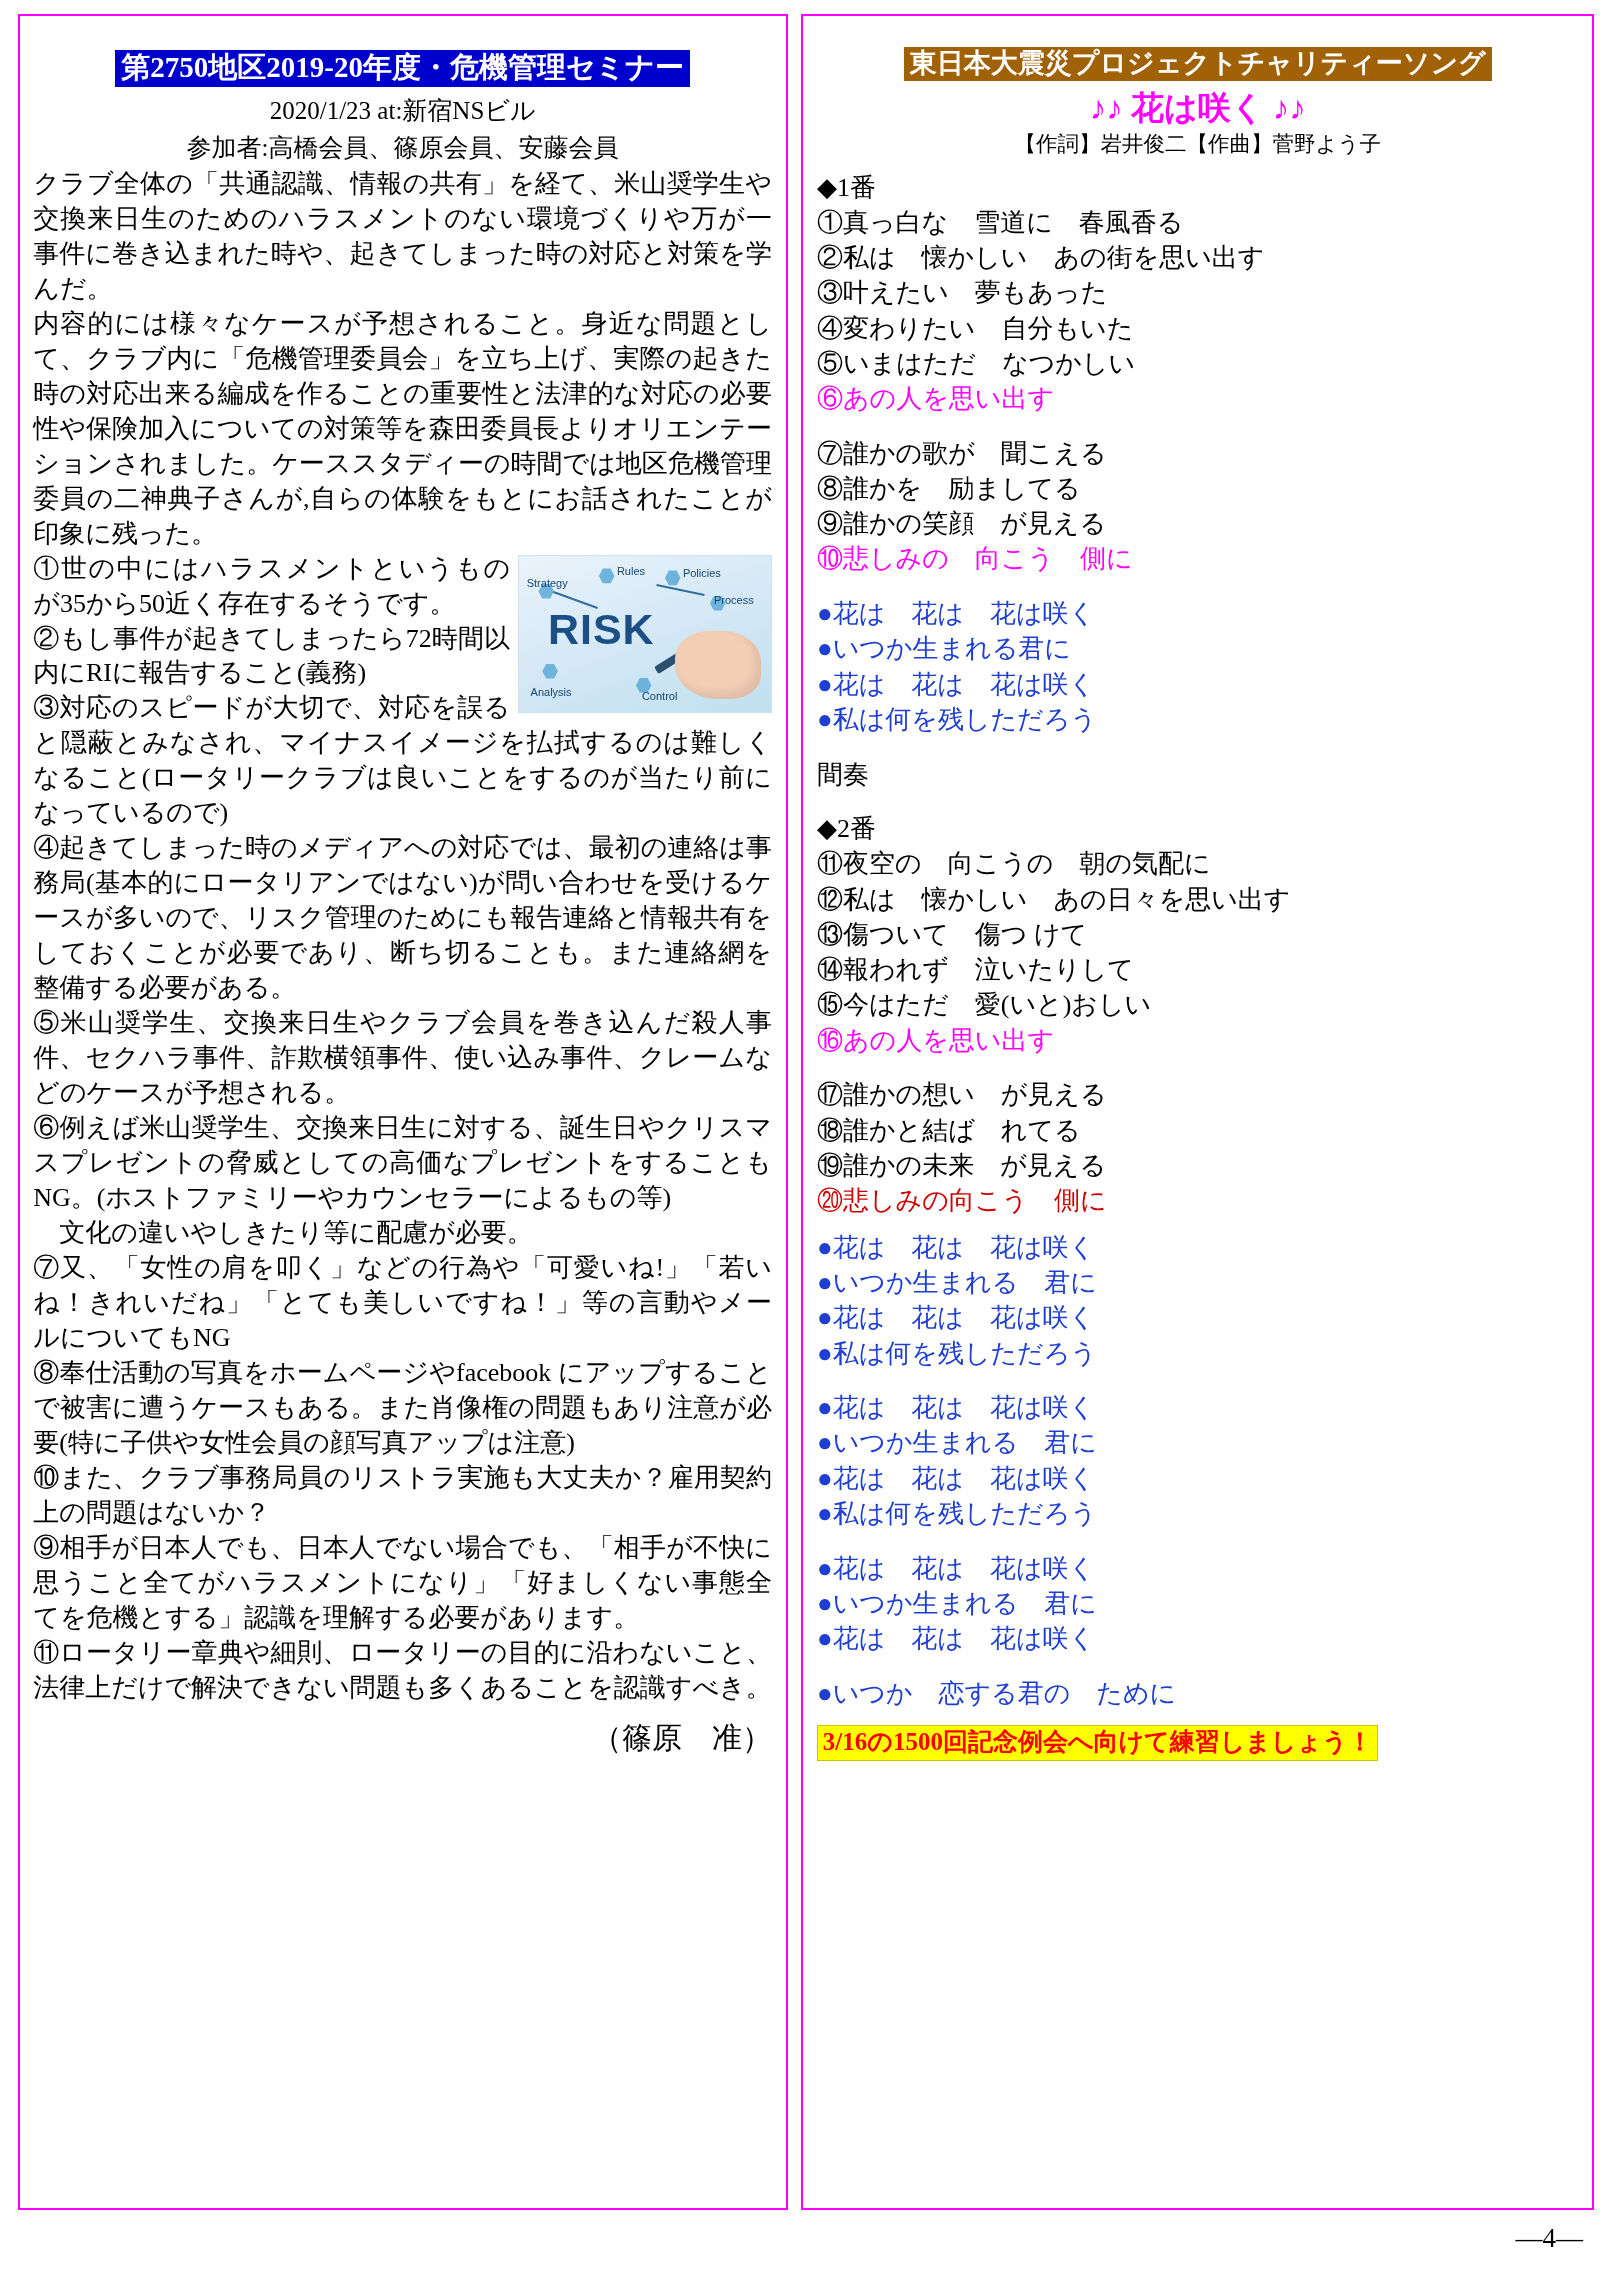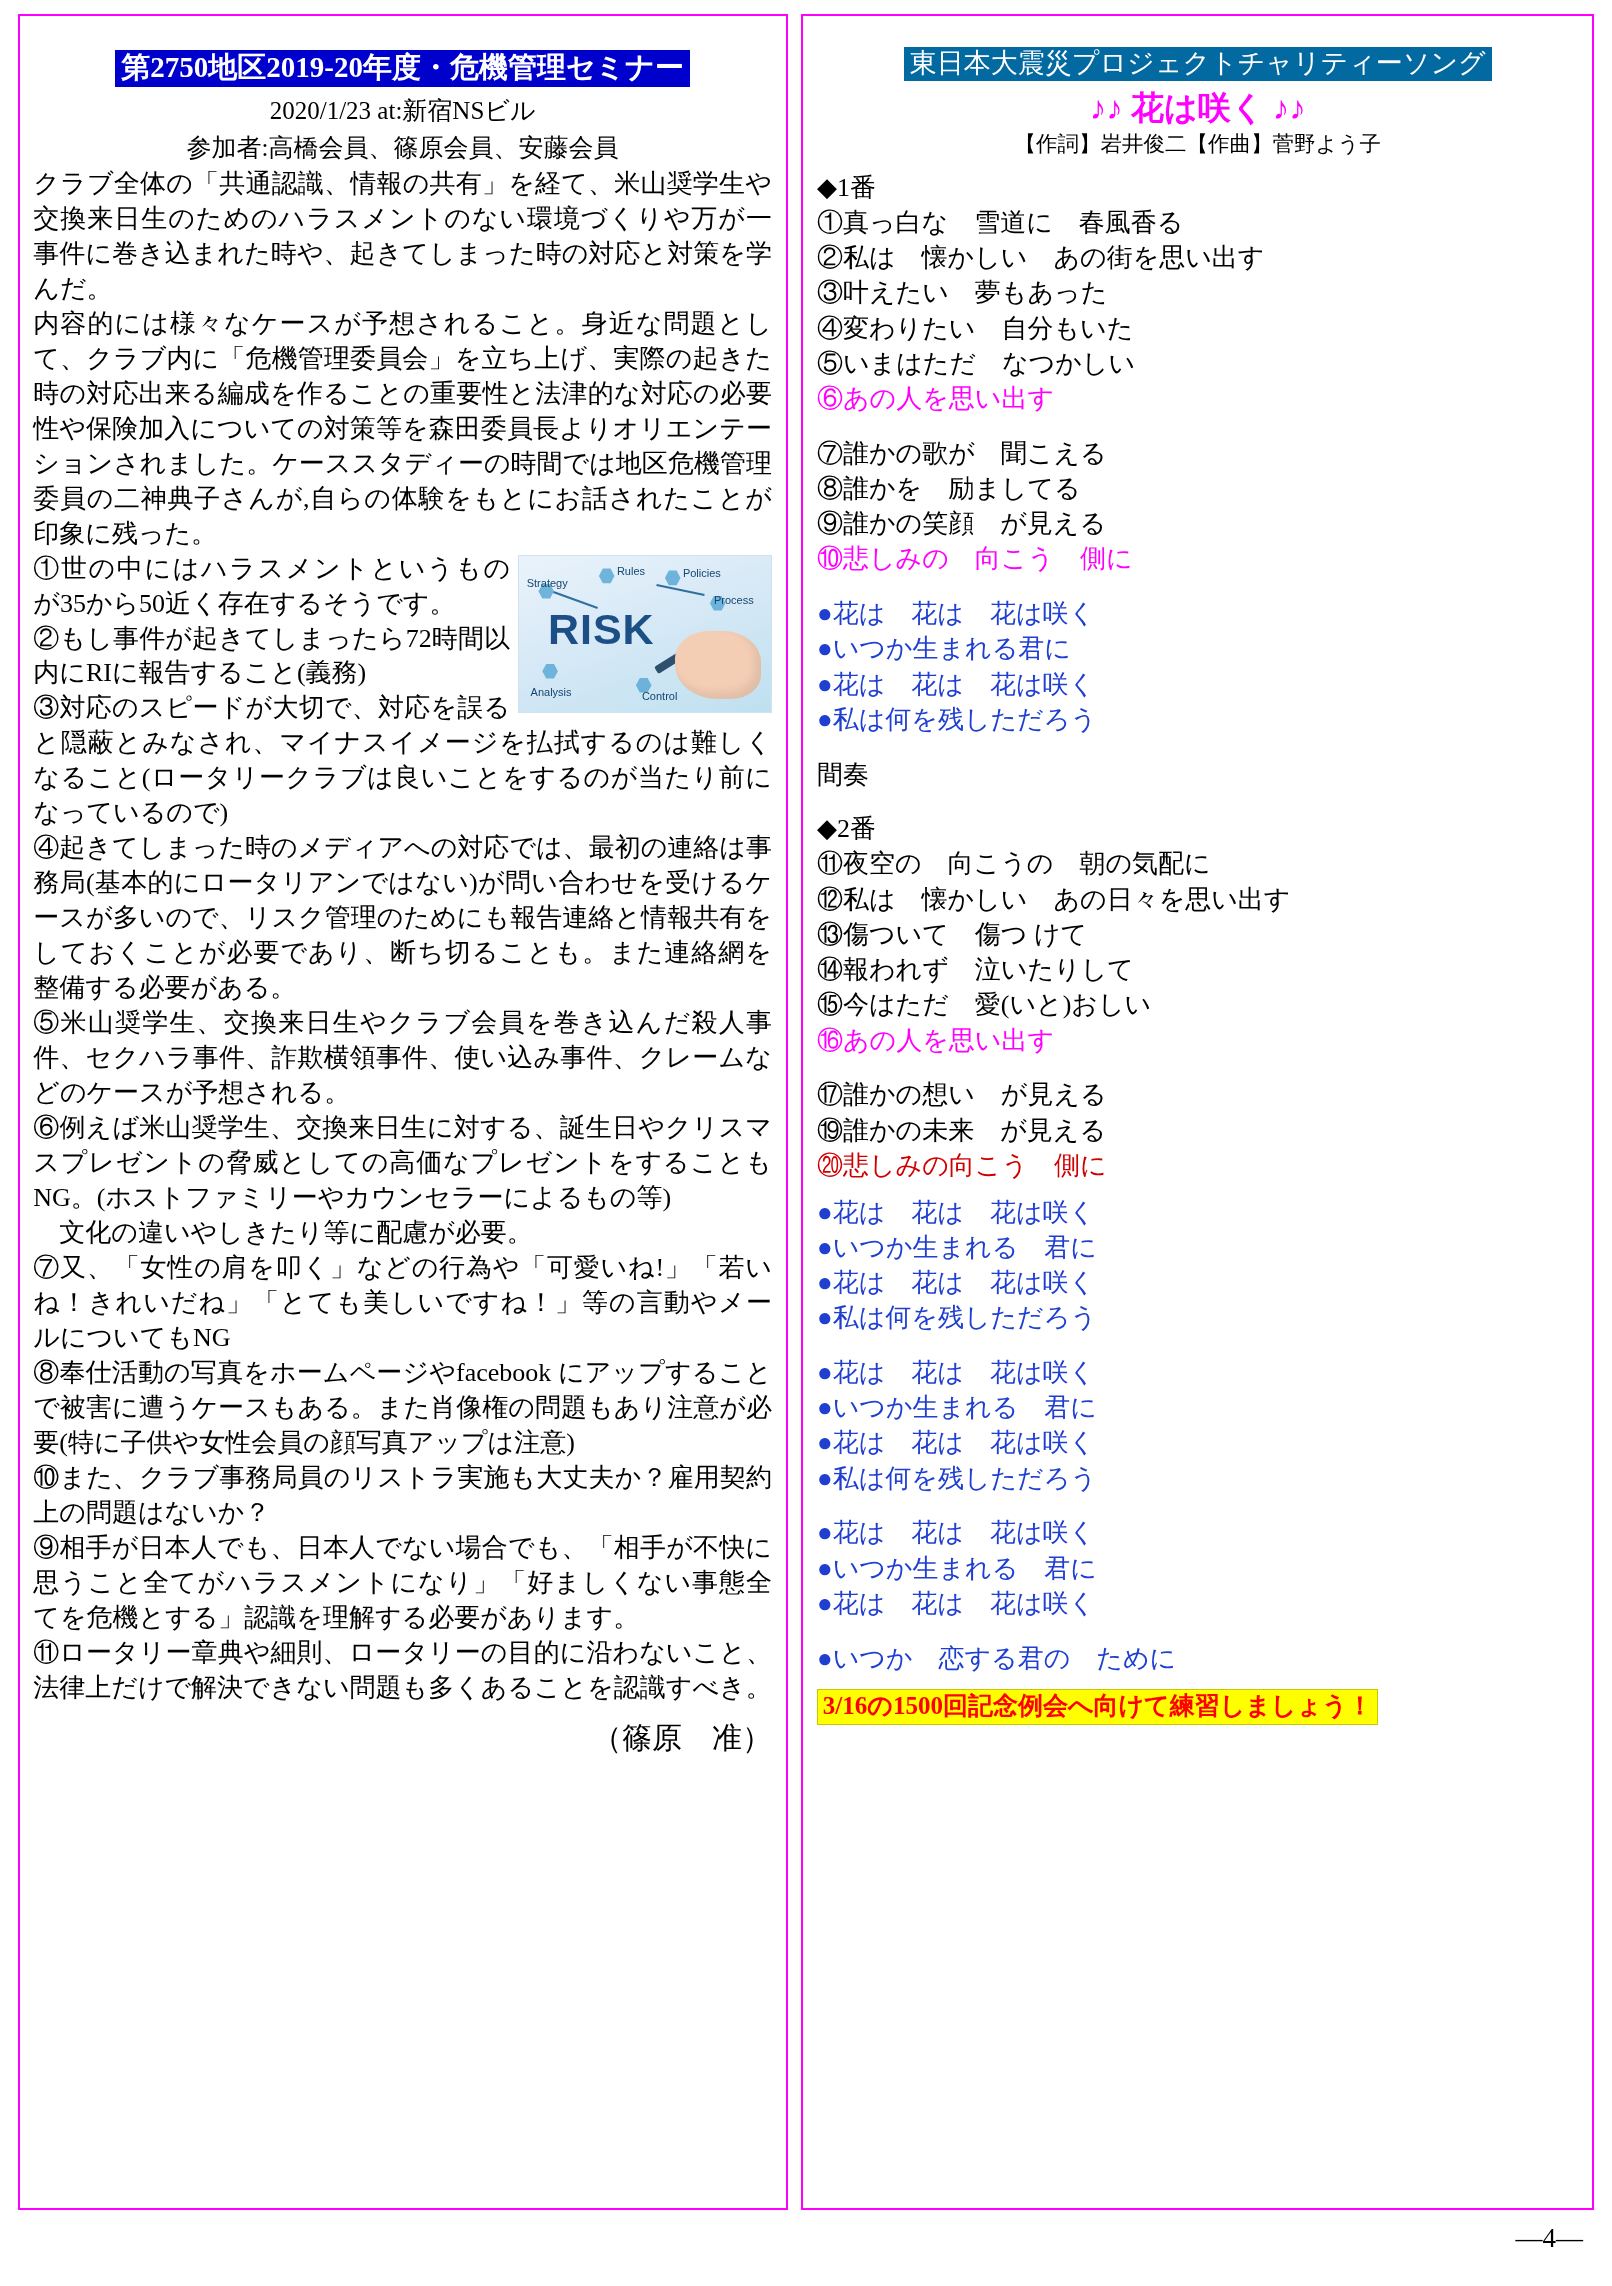--- a/index.html
+++ b/index.html
@@ -149,23 +149,23 @@
     margin-top: 12px;
   }
 
   
   .song-header {
     text-align: center;
     margin-top: 21.5px;
   }
   .song-header .proj {
     display: inline-block;
-    background: #0369a1;
+    background: #a16207;
     color: #ffffff;
-    font-weight: normal;
+    font-weight: bold;
     font-size: 27px;
     padding: 1px 5.9px 2.9px 5.9px;
     line-height: 1.12;
   }
   .song-title {
     text-align: center;
     font-size: 33px;
     font-weight: bold;
     color: #ff00ff;
     margin-top: 7.8px;
@@ -311,20 +311,21 @@
       <div class="line black">⑪夜空の　向こうの　朝の気配に</div>
       <div class="line black">⑫私は　懐かしい　あの日々を思い出す</div>
       <div class="line black">⑬傷ついて　傷つ けて</div>
       <div class="line black">⑭報われず　泣いたりして</div>
       <div class="line black">⑮今はただ　愛(いと)おしい</div>
       <div class="line magenta">⑯あの人を思い出す</div>
 
       <div class="spacer"></div>
 
       <div class="line black">⑰誰かの想い　が見える</div>
+      <div class="line black">⑱誰かと結ば　れてる</div>
       <div class="line black">⑲誰かの未来　が見える</div>
       <div class="line" style="color:#d00000;">⑳悲しみの向こう　側に</div>
 
       <div class="spacer-sm"></div>
 
       <div class="line blue">●花は　花は　花は咲く</div>
       <div class="line blue">●いつか生まれる　君に</div>
       <div class="line blue">●花は　花は　花は咲く</div>
       <div class="line blue">●私は何を残しただろう</div>
 

